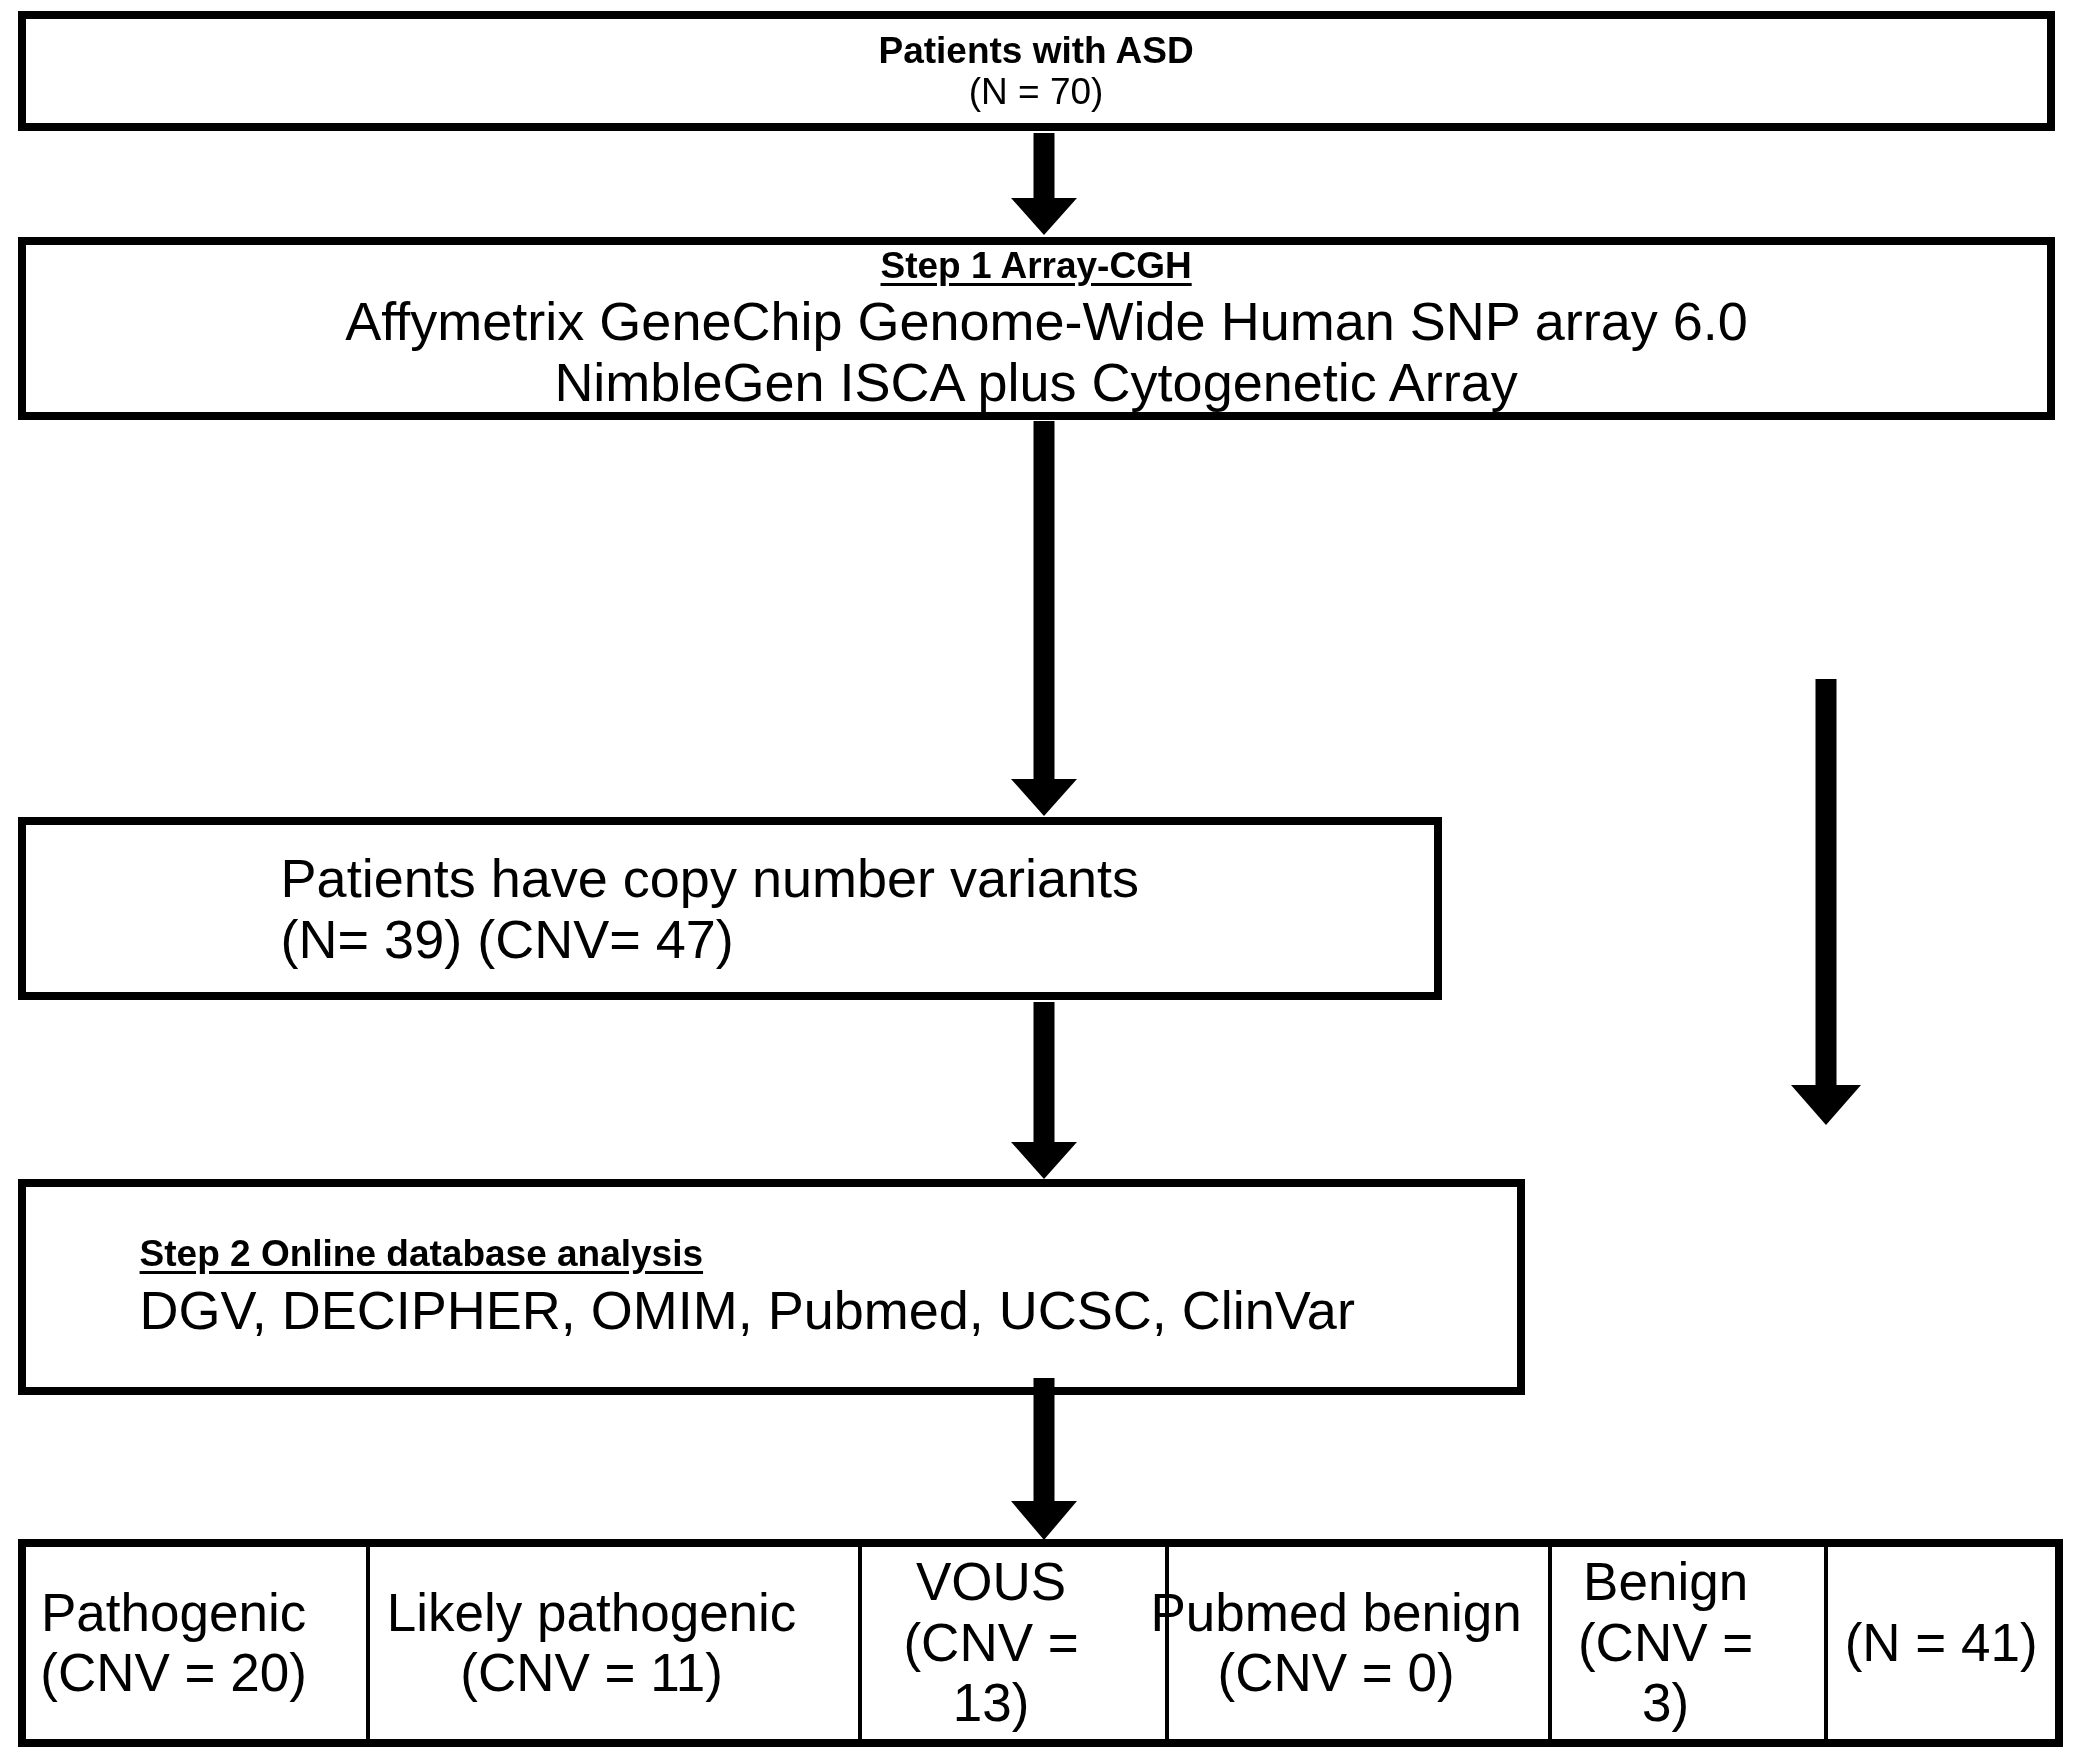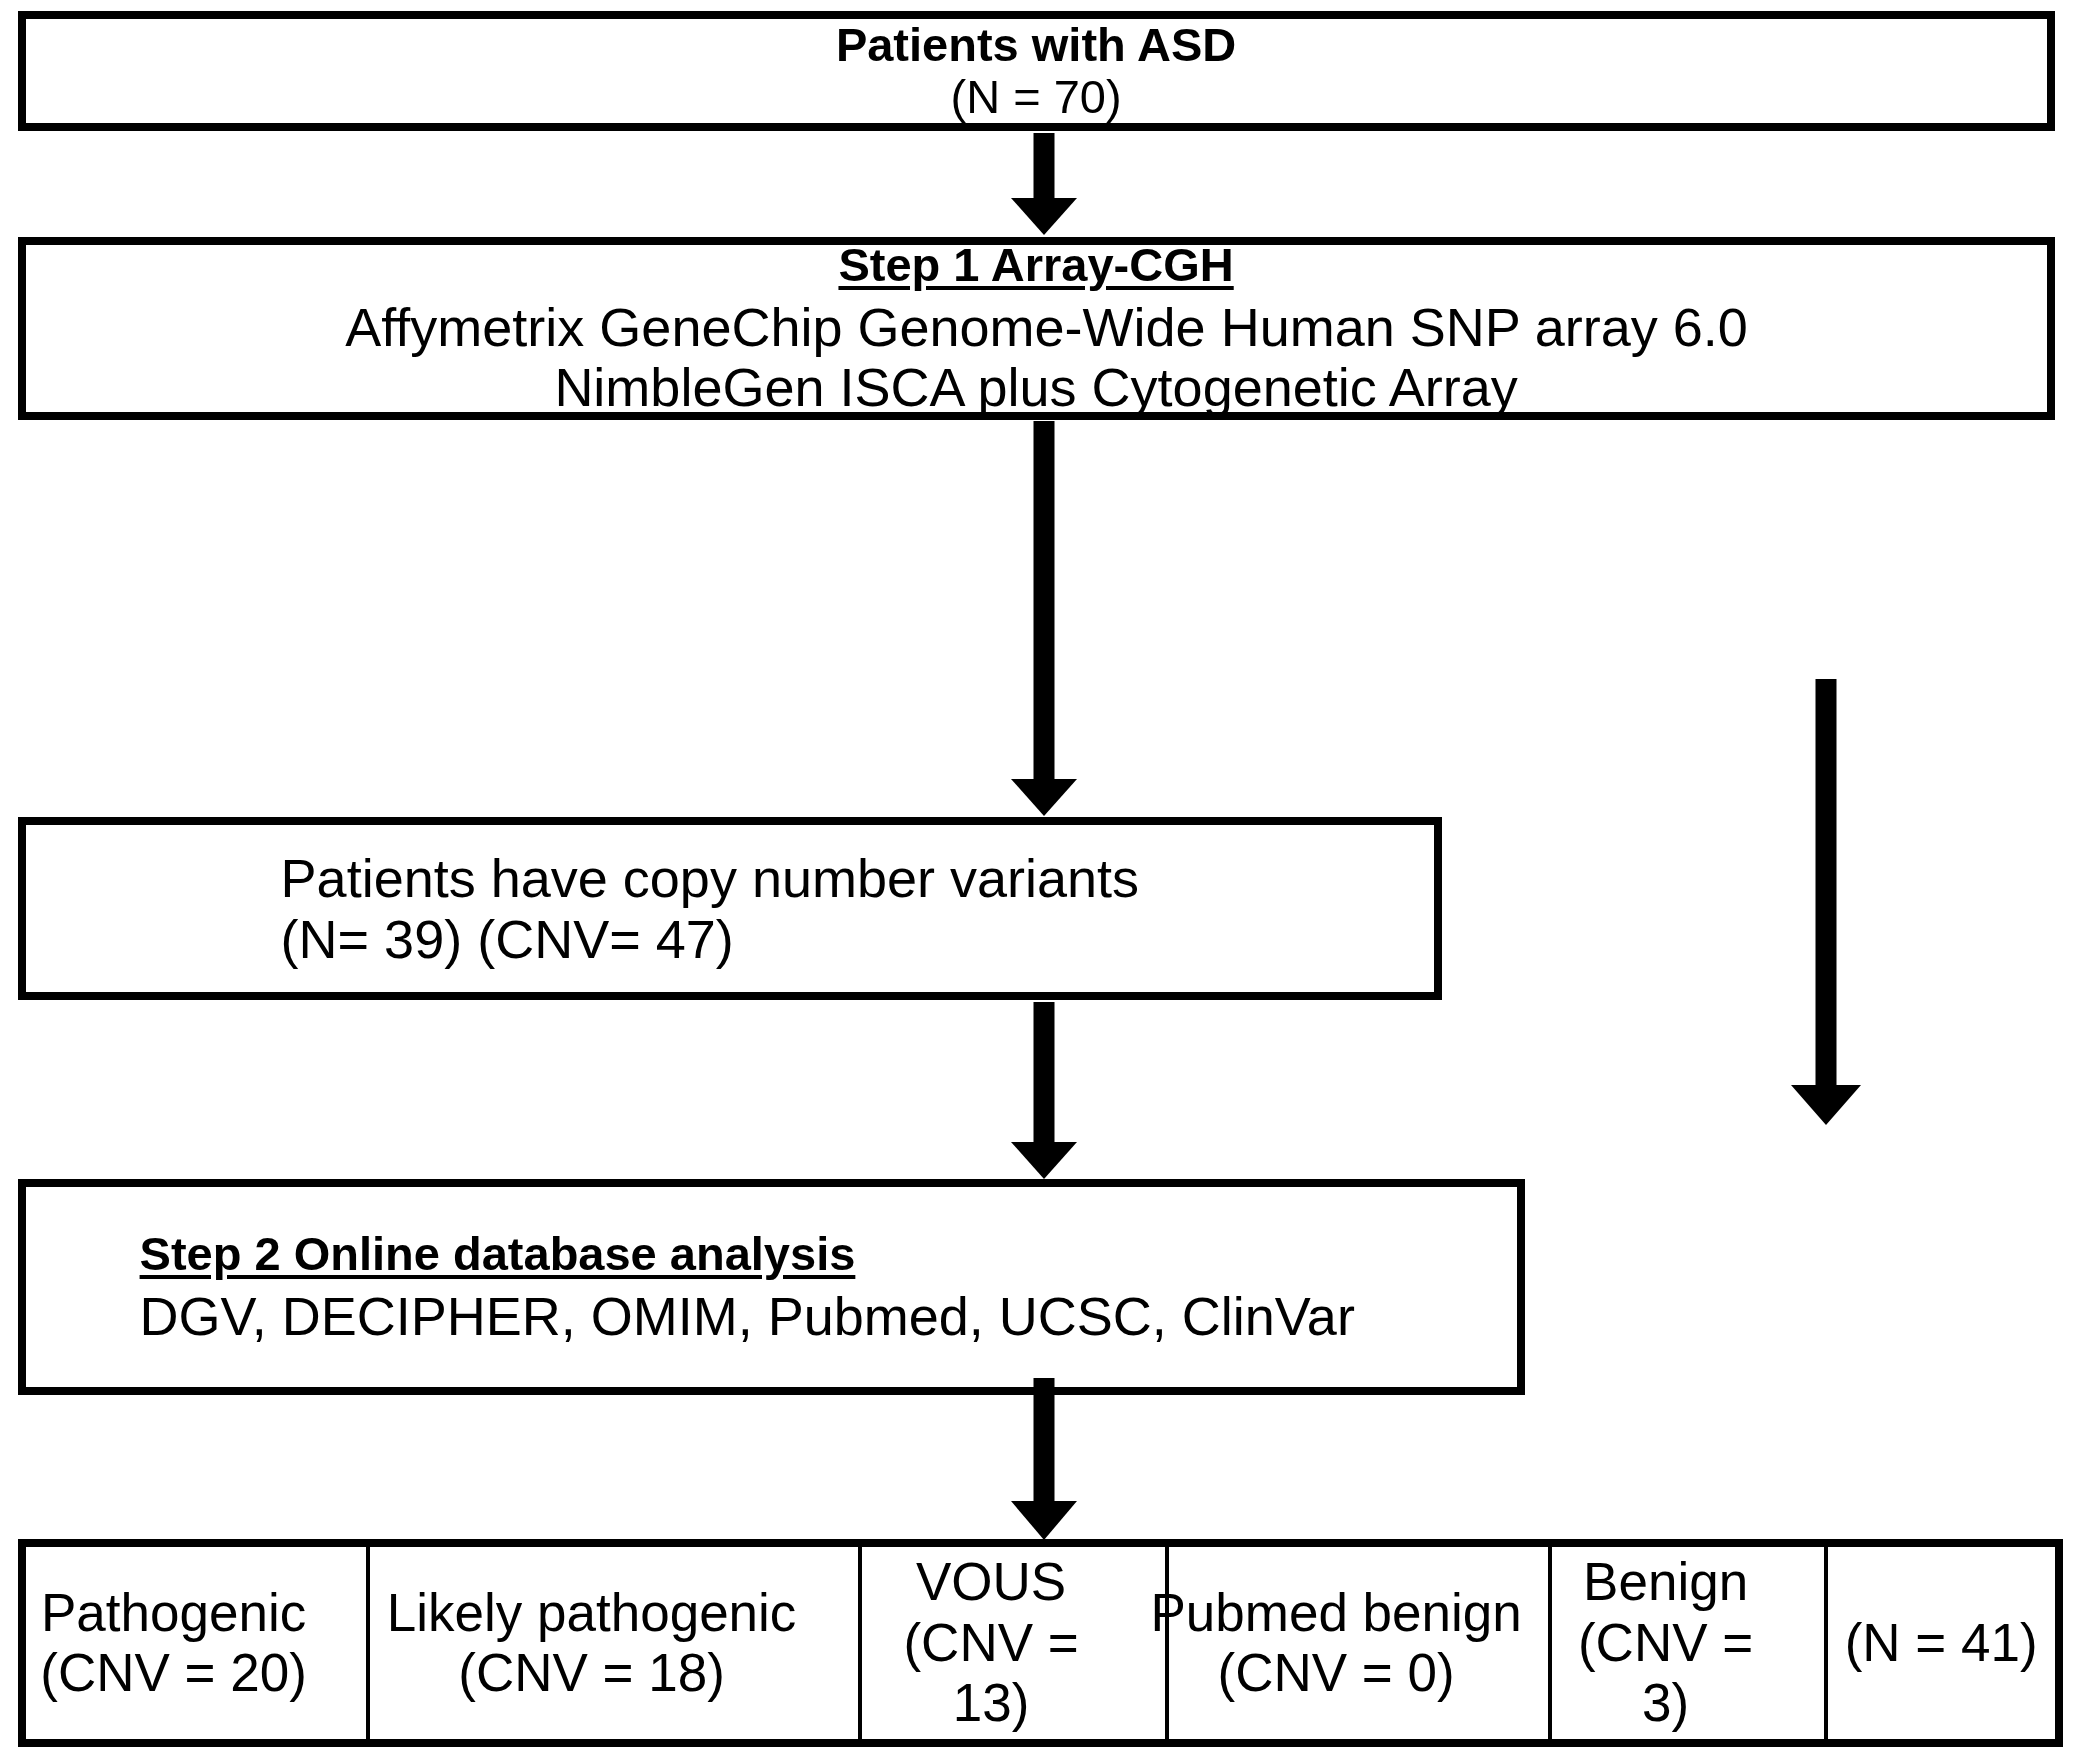--- a/index.html
+++ b/index.html
@@ -26,21 +26,21 @@
     align-items: center;
     justify-content: center;
     text-align: center;
   }
   .line {
     display: block;
     width: 100%;
     line-height: 1.12;
     white-space: nowrap;
   }
-  .t-big   { font-size: 47px; }
+  .t-big   { font-size: 37px; }
   .t-mid   { font-size: 54px; }
   .t-bold  { font-weight: bold; text-decoration: underline; text-underline-offset: 5.3px; }
 
   
   .arrow {
     position: absolute;
   }
   .arrow .shaft {
     position: absolute;
     background: #000000;
@@ -140,21 +140,21 @@
 
   <div id="result-row" style="left:17.6px; top:1539px; width:2045px; height:208px;">
 
     <div class="cell" style="width:296px;">
       <span class="cl">Pathogenic</span>
       <span class="cl">(CNV = 20)</span>
     </div>
 
     <div class="cell" style="width:448px;">
       <span class="cl">Likely pathogenic</span>
-      <span class="cl">(CNV = 18)</span>
+      <span class="cl">(CNV = 11)</span>
     </div>
 
     <div class="cell narrow" style="width:263px;">
       <span class="cl">VOUS</span>
       <span class="cl">(CNV = 13)</span>
     </div>
 
     <div class="cell" style="width:339px;">
       <span class="cl">Pubmed benign</span>
       <span class="cl">(CNV = 0)</span>

